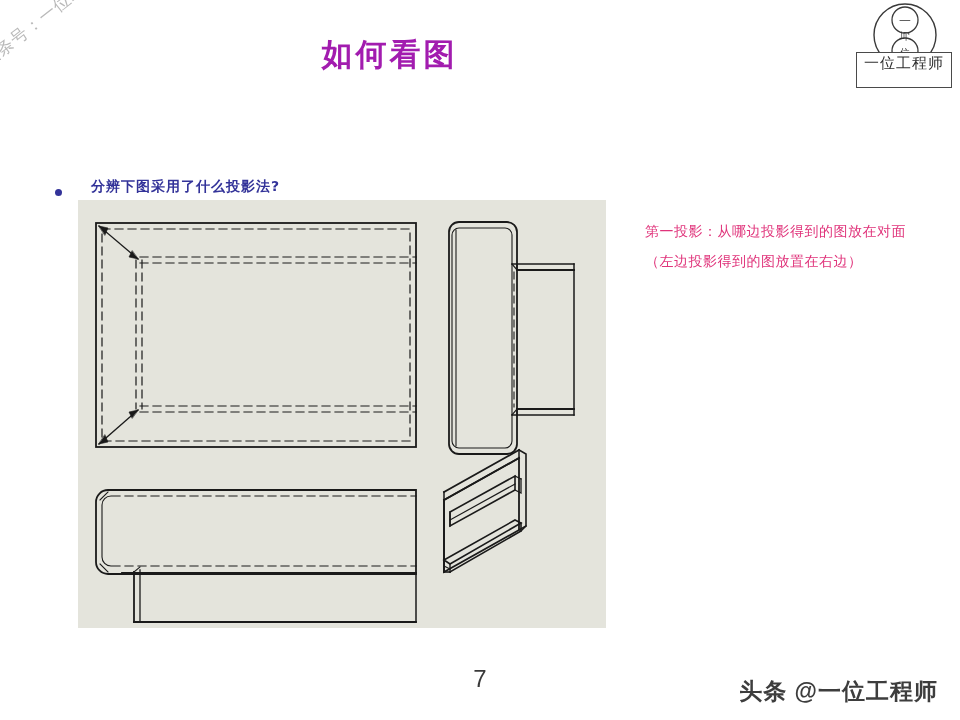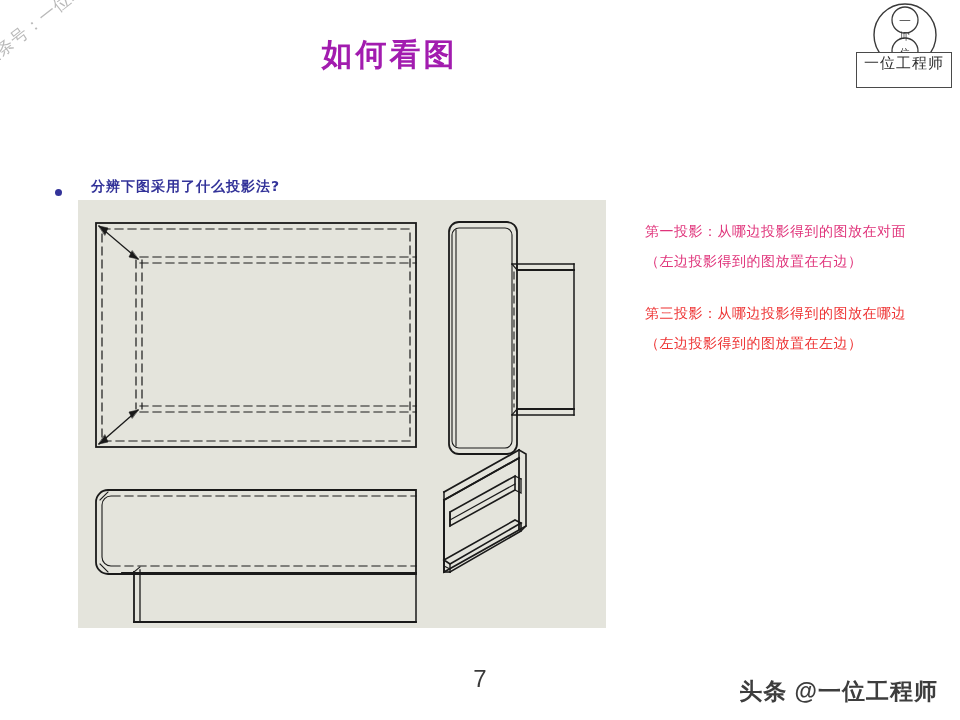--- a/index.html
+++ b/index.html
@@ -272,19 +272,18 @@
 
           <path d="M448,326 L443,331" stroke-width="1.4"></path>
         </g>
 
       </g>
     </svg>
   </div>
 
   <div class="notes">
     <p class="note-p first">第一投影：从哪边投影得到的图放在对面（左边投影得到的图放置在右边）</p>
-    <p class="note-p second">第三投影：从哪边投影得到的图放在哪边（左边投影得到的图放置在左边）</p>
   </div>
 
   <div class="page-num">7</div>
   <div class="wm-bottom">头条 @一位工程师</div>
 
 </div>
 
 </body></html>

